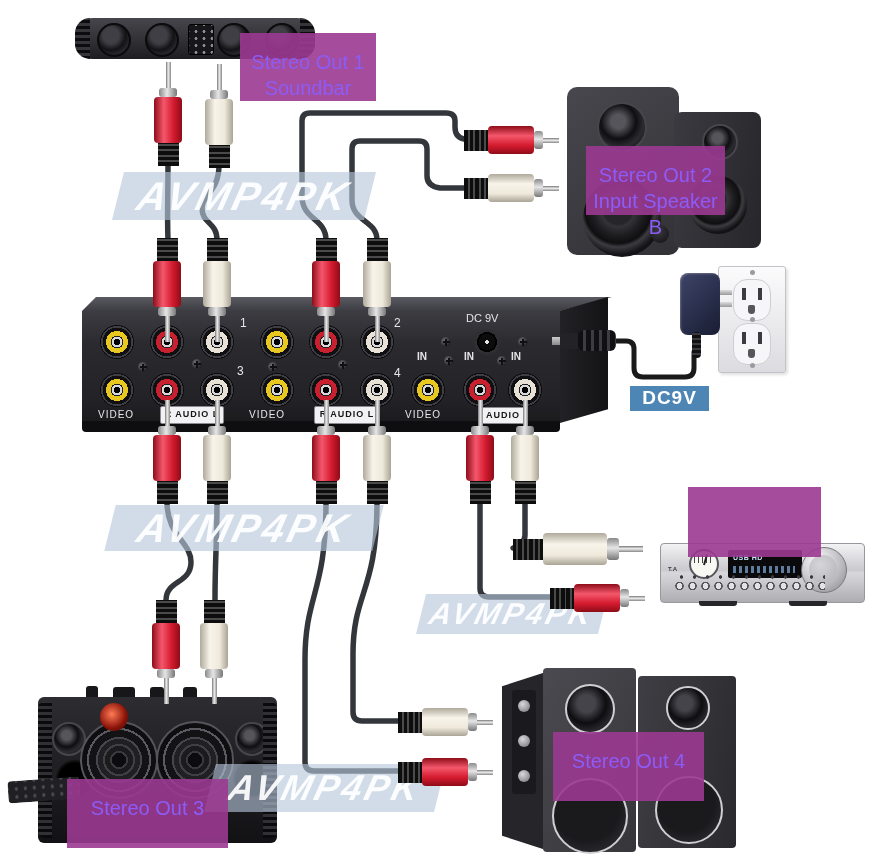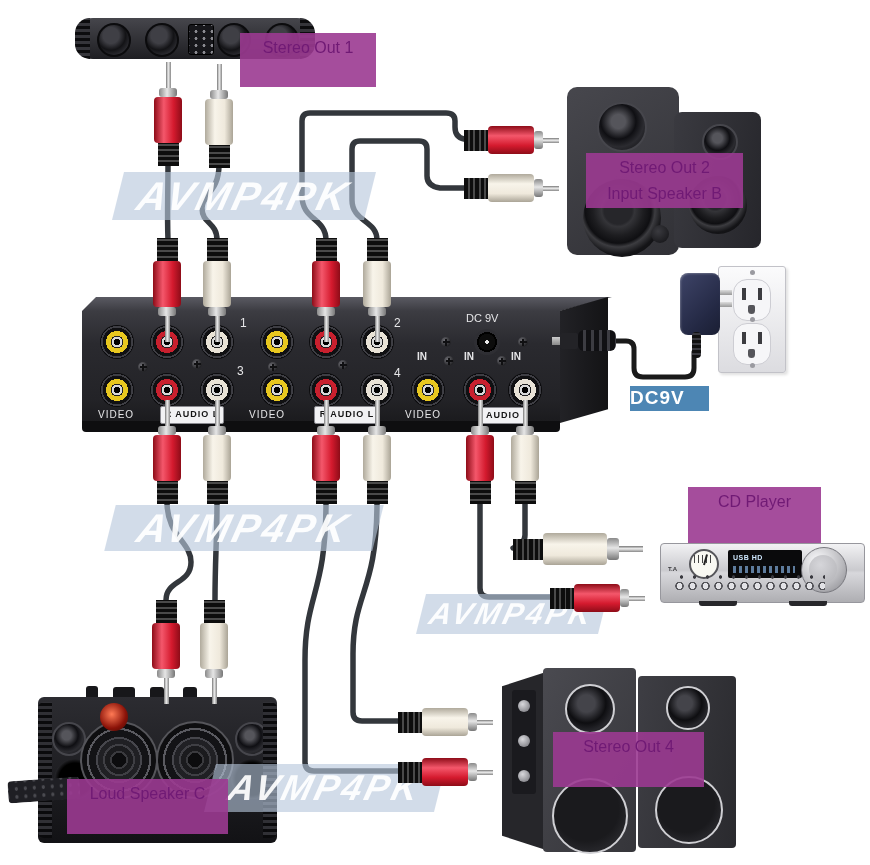--- a/index.html
+++ b/index.html
@@ -10,23 +10,23 @@
   
   .z2{z-index:2}.z3{z-index:3}
 
   
   .wm{position:absolute;z-index:4;background:var(--watermark_blue,rgba(183,198,219,.62));
       transform:skewX(-14deg);display:flex;align-items:center;justify-content:center;
       color:rgba(255,255,255,.92);font-weight:bold;font-style:italic;letter-spacing:3px;}
 
   
   .plabel{position:absolute;z-index:6;background:var(--label_purple,rgba(155,58,145,.9));
-      color:#701a75;text-align:center;font-size:16px;line-height:26px;padding-top:2px;}
+      color:#8b5cf6;text-align:center;font-size:20px;line-height:26px;padding-top:16px;}
   .bluelabel{position:absolute;z-index:6;background:var(--power_blue,#4d86b4);color:#fff;
-      font-weight:bold;font-size:19px;text-align:left;line-height:24px;letter-spacing:1px;}
+      font-weight:bold;font-size:19px;text-align:center;line-height:24px;letter-spacing:1px;}
 
   
   .plug{position:absolute;display:flex;align-items:center;z-index:5;}
   .plug.v{flex-direction:column;}
   .plug.h{flex-direction:row;}
   .v .pin{width:5px;height:26px;background:linear-gradient(90deg,#777,#eee 45%,#888);}
   .v .cap{width:18px;height:9px;border-radius:3px;background:linear-gradient(90deg,#8a8a8a,#e6e6e6 45%,#777);}
   .v .pbody{width:28px;height:46px;border-radius:4px;}
   .v .ribs{width:21px;height:23px;background:repeating-linear-gradient(0deg,#0d0d0d 0 3.5px,#4a4a4a 3.5px 5.5px);}
   .h .pin{width:16px;height:5px;background:linear-gradient(180deg,#777,#eee 45%,#888);}
@@ -452,29 +452,29 @@
       <div class="pin"></div>
     </div>
 
   <div class="wm" style="left:118px;top:172px;width:252px;height:48px;font-size:40px">AVMP4PK</div>
   <div class="wm" style="left:110px;top:505px;width:268px;height:46px;font-size:40px">AVMP4PK</div>
   <div class="wm" style="left:421px;top:594px;width:182px;height:40px;font-size:30px">AVMP4PK</div>
   <div class="wm" style="left:210px;top:764px;width:230px;height:48px;font-size:36px">AVMP4PK</div>
 
   <div class="plabel" style="left:240px;top:33px;width:136px;height:52px">
     <div>Stereo Out 1</div>
-  </div>
-  <div class="plabel" style="left:586px;top:153px;width:157px;height:53px">
+    <div>Soundbar</div>
+  </div>
+  <div class="plabel" style="left:586px;top:146px;width:139px;height:53px">
     <div>Stereo Out 2</div>
     <div>Input Speaker B</div>
   </div>
   <div class="bluelabel" style="left:630px;top:386px;width:79px;height:25px">DC9V</div>
   <div class="plabel" style="left:688px;top:487px;width:133px;height:54px">
-    <div>CD Player</div>
   </div>
   <div class="plabel" style="left:67px;top:779px;width:161px;height:53px">
-    <div>Loud Speaker C</div>
+    <div>Stereo Out 3</div>
   </div>
   <div class="plabel" style="left:553px;top:732px;width:151px;height:53px">
     <div>Stereo Out 4</div>
   </div>
 
 </div>
 
 </body></html>

